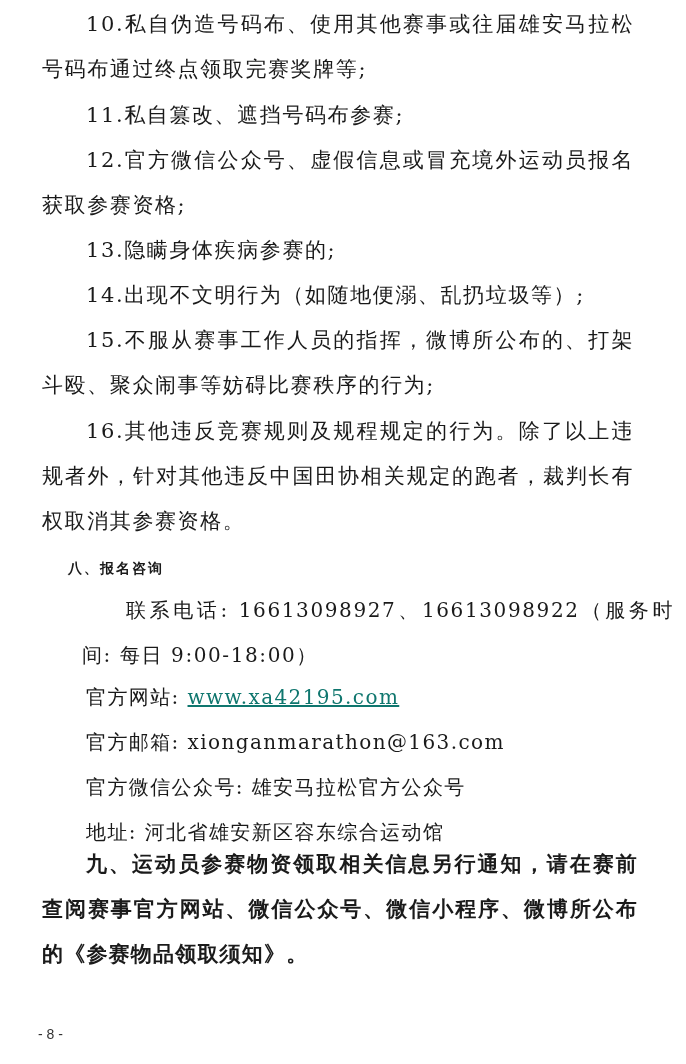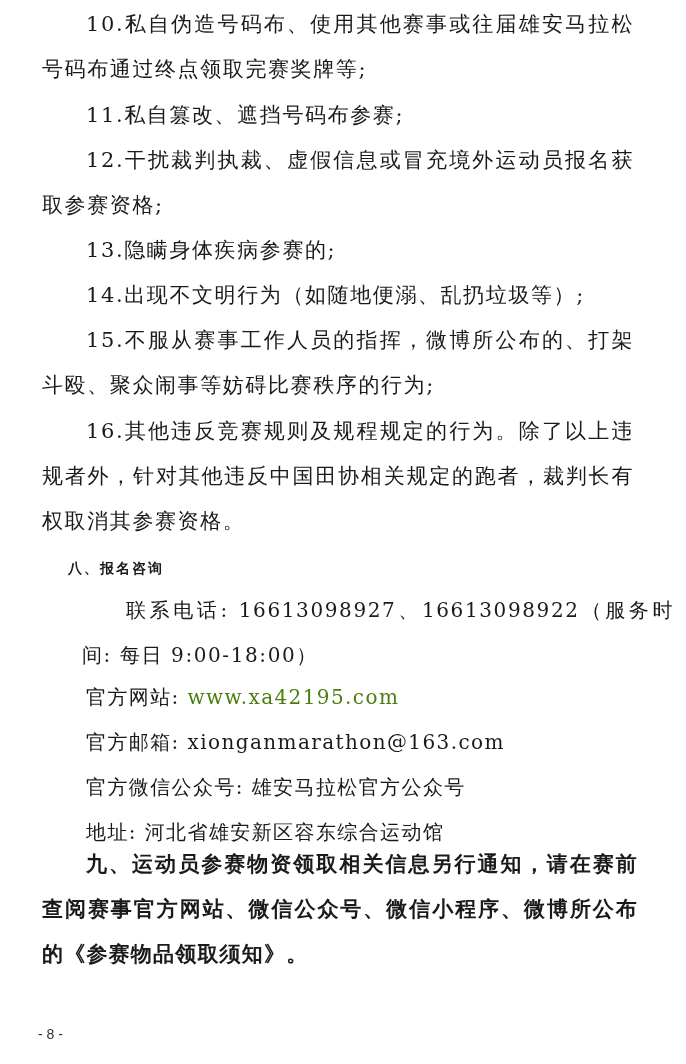--- a/index.html
+++ b/index.html
@@ -7,34 +7,34 @@
          font-family: "DejaVu Serif", "Liberation Serif", serif; color: #1a1a1a; }
   .page { position: absolute; left: 0; top: 0; width: 542px; height: 1064px; }
   .para { position: absolute; left: 42px; width: 592px; font-size: 21px; letter-spacing: 1.6px;
           line-height: 45px; text-indent: 44px; text-align: justify; margin: 0; }
   .heading { position: absolute; left: 68px; font-size: 14px; font-weight: bold;
              font-family: "DejaVu Sans", "Liberation Sans", sans-serif; letter-spacing: 2px; margin: 0; line-height: 45px; }
   .bold-para { position: absolute; left: 42px; width: 596px; font-size: 21px; font-weight: bold;
                font-family: "DejaVu Sans", "Liberation Sans", sans-serif; line-height: 45px;
                text-indent: 44px; letter-spacing: 1.2px; margin: 0; text-align: justify; }
   .info { position: absolute; left: 86px; font-size: 20px; letter-spacing: 1.4px; line-height: 45px; margin: 0; }
-  .link { color: #4d7c0f; }
+  .link { text-decoration: underline; color: #0f766e; }
   .footer { position: absolute; left: 38px; top: 1026px; font-size: 14px;
             font-family: "Liberation Sans", sans-serif; color: #333; }
 </style>
 </head>
 <body>
 
 <div class="page">
 
   <p class="para" style="top:2px;"><span>10.</span><span>私自伪造号码布、使用其他赛事或往届雄安马拉松号码布通过终点领取完赛奖牌等;</span></p>
 
   <p class="para" style="top:93px;"><span>11.</span><span>私自篡改、遮挡号码布参赛;</span></p>
 
-  <p class="para" style="top:138px;"><span>12.</span><span>干扰裁判执裁、虚假信息或冒充境外运动员报名获取参赛资格;</span></p>
+  <p class="para" style="top:138px;"><span>12.</span><span>官方微信公众号、虚假信息或冒充境外运动员报名获取参赛资格;</span></p>
 
   <p class="para" style="top:228px;"><span>13.</span><span>隐瞒身体疾病参赛的;</span></p>
 
   <p class="para" style="top:273px;"><span>14.</span><span>出现不文明行为（如随地便溺、乱扔垃圾等）;</span></p>
 
   <p class="para" style="top:318px;"><span>15.</span><span>不服从赛事工作人员的指挥，微博所公布的、打架斗殴、聚众闹事等妨碍比赛秩序的行为;</span></p>
 
   <p class="para" style="top:409px;"><span>16.</span><span>其他违反竞赛规则及规程规定的行为。除了以上违规者外，针对其他违反中国田协相关规定的跑者，裁判长有权取消其参赛资格。</span></p>
 
   <h2 class="heading" style="top:546px;">八、报名咨询</h2>

